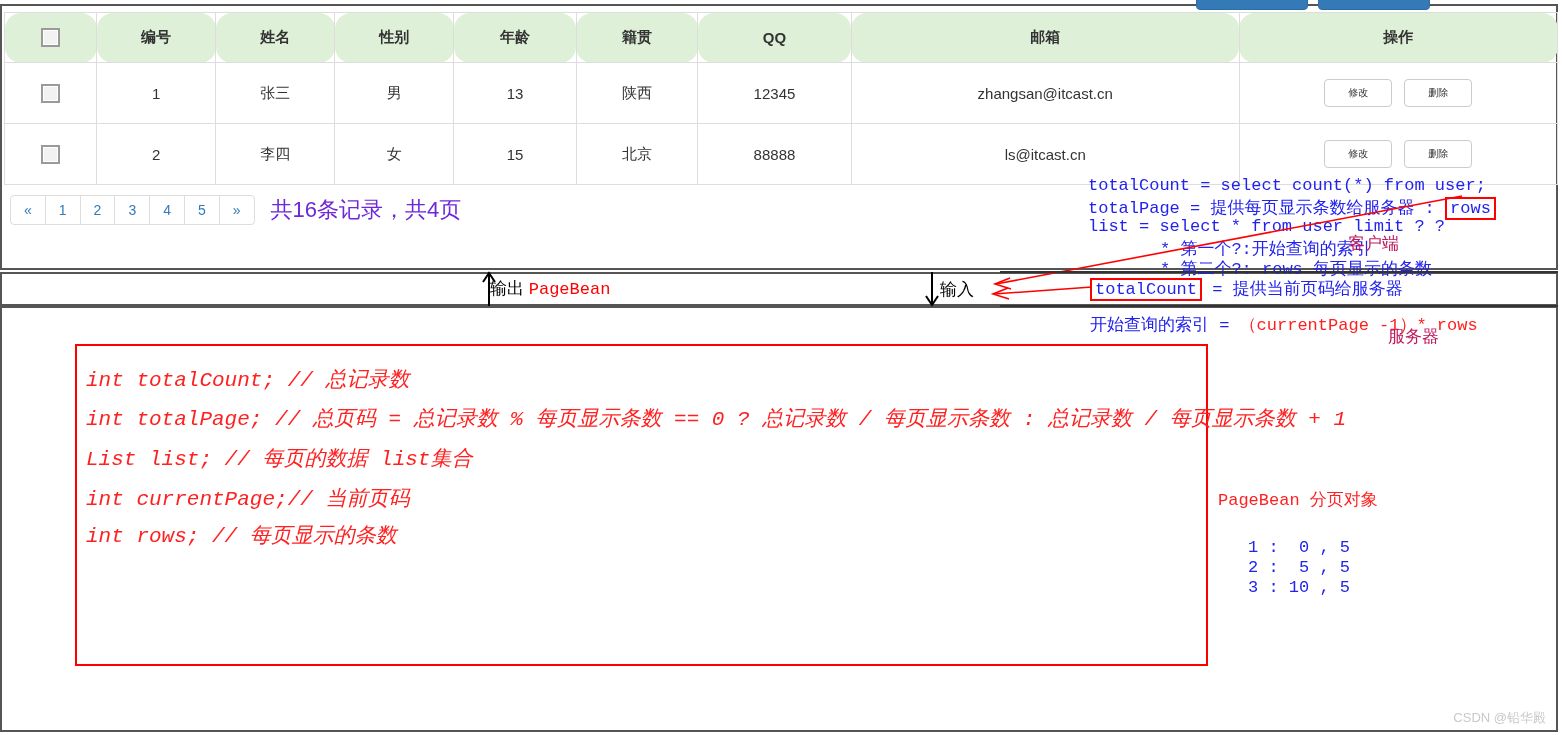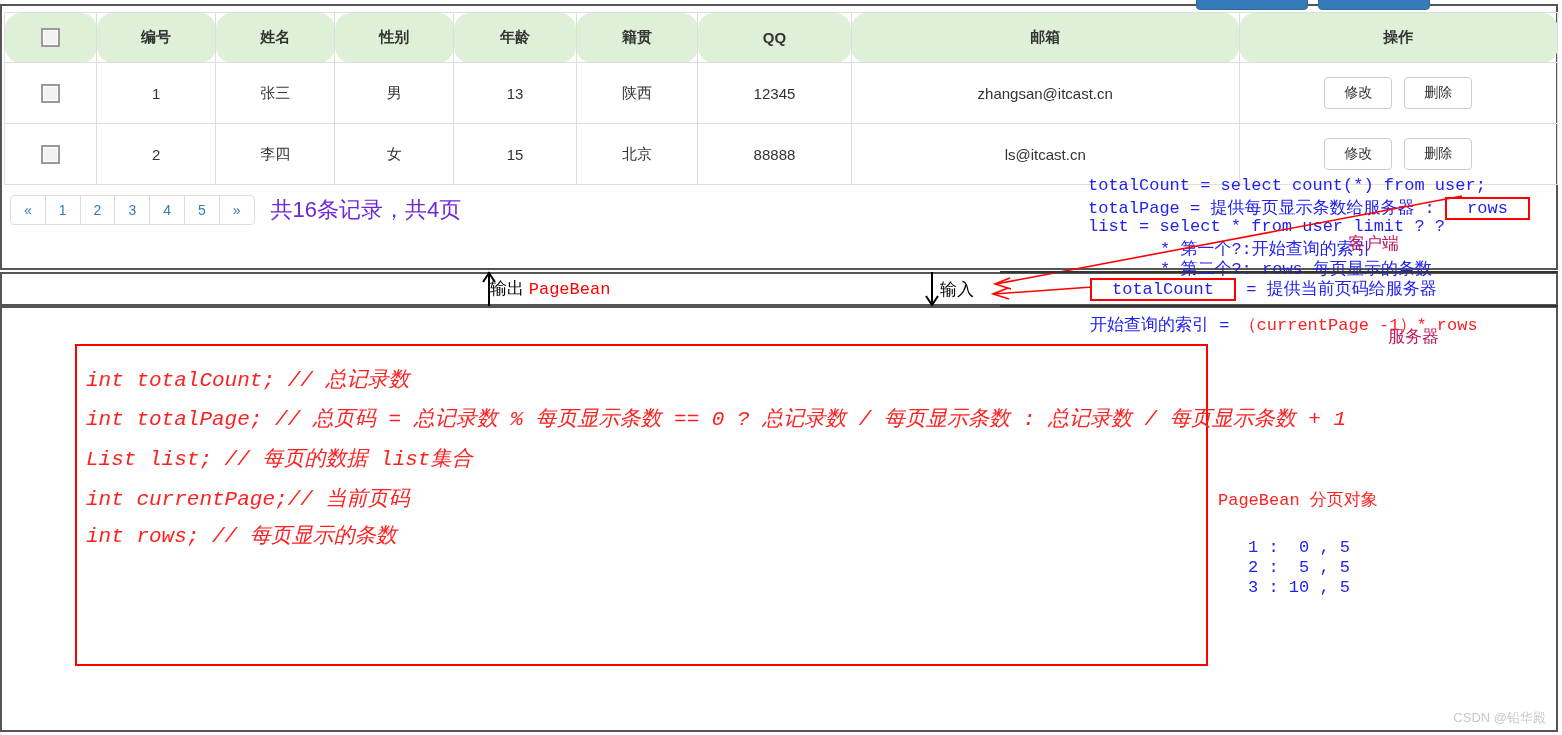--- a/index.html
+++ b/index.html
@@ -38,21 +38,21 @@
   }
   table.grid td{height:58px;font-weight:normal;}
   .chk{
     display:inline-block;width:15px;height:15px;
     border:2px solid #9a9a9a;background:#f2f2f2;
     box-shadow:inset 0 0 0 1px #fff;vertical-align:middle;
   }
   .opbtn{
     display:inline-block;min-width:48px;padding:6px 9px;margin:0 4px;
     border:1px solid #ccc;border-radius:4px;background:#fff;
-    font-size:14px;color:#333;
+    font-size:10px;color:#333;
   }
 
   
   .pagerow{position:absolute;left:8px;top:189px;display:flex;align-items:center;}
   .pager{display:flex;border:1px solid #ddd;border-radius:4px;overflow:hidden;background:#fff;}
   .pager span{
     display:block;padding:7px 13px;font-size:14px;color:#337ab7;
     border-right:1px solid #ddd;line-height:1;
   }
   .pager span:last-child{border-right:none;}
@@ -96,21 +96,21 @@
     font-family:"Liberation Mono","DejaVu Sans Mono",monospace;font-size:17px;
     line-height:20px;white-space:pre;
   }
 
   
   .bluecode{
     position:absolute;color:#2222ee;white-space:nowrap;
     font-family:"Liberation Mono","DejaVu Sans Mono",monospace;font-size:17px;
   }
   .redbox-inline{
-    border:2px solid #ff0000;padding:0 20px;color:#2222ee;
+    border:2px solid #ff0000;padding:0 3px;color:#2222ee;
     font-family:"Liberation Mono","DejaVu Sans Mono",monospace;
   }
   .blackcn{position:absolute;color:#be185d;white-space:nowrap;
     font-family:"Liberation Sans","DejaVu Sans",sans-serif;font-size:17px;}
 
   .formula-red{color:#ff2020;font-family:"Liberation Mono","DejaVu Sans Mono",monospace;font-size:17px;}
 
   
   .wm{
     position:absolute;right:16px;bottom:8px;color:#c9c9c9;font-size:13px;

